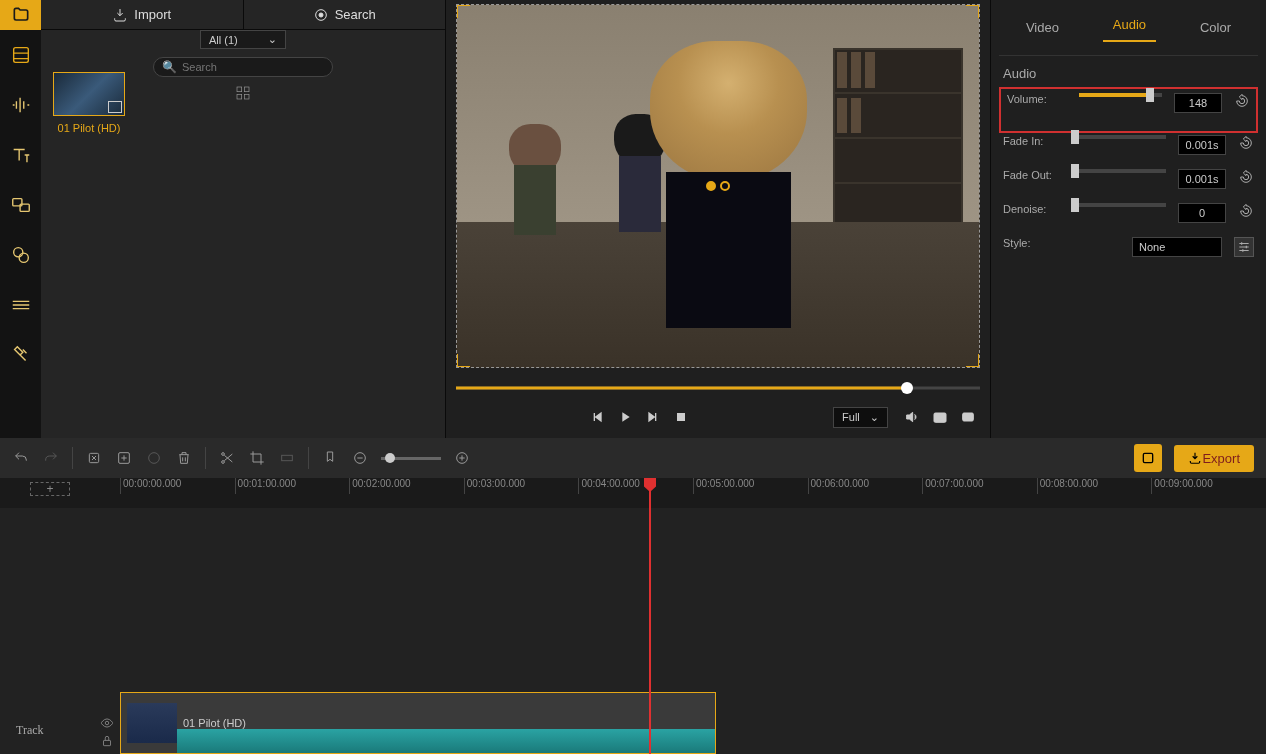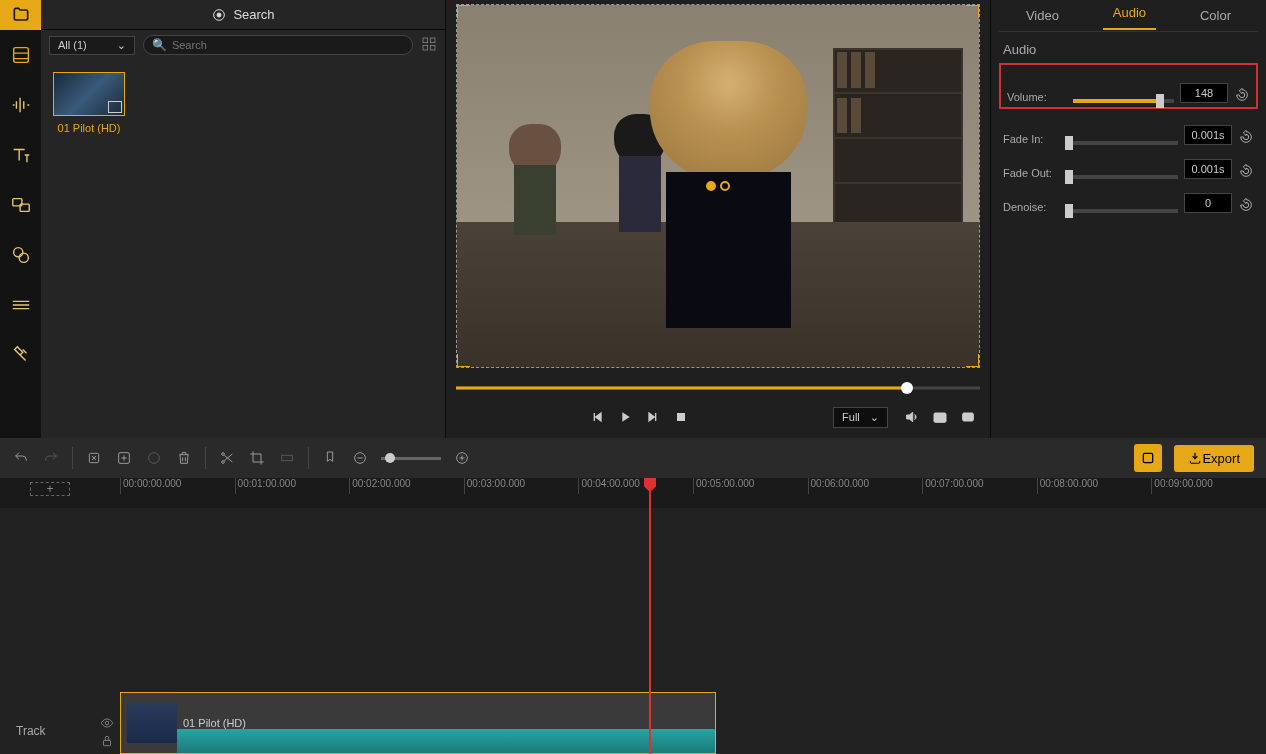--- a/index.html
+++ b/index.html
@@ -10,21 +10,21 @@
 .logo svg { width:20px; height:20px; fill:none; stroke:#1a1a1a; stroke-width:2; }
 .navicon { height:50px; display:flex; align-items:center; justify-content:center; cursor:pointer; }
 .navicon svg { width:22px; height:22px; fill:none; stroke:#e6c771; stroke-width:1.5; }
 .navicon.sel svg { stroke:#e6a817; }
 
 .mediapanel { width:405px; background:#252525; border-right:1px solid #0a0a0a; }
 .topbtns { display:flex; height:30px; border-bottom:1px solid #0a0a0a; }
 .topbtn { flex:1; display:flex; align-items:center; justify-content:center; gap:6px; cursor:pointer; font-size:13px; color:#ddd; border-right:1px solid #0a0a0a; }
 .topbtn:last-child{border-right:none;}
 .topbtn svg{width:16px;height:16px;fill:none;stroke:#ddd;stroke-width:1.5;}
-.filterrow { display:flex; align-items:center; height:30px; padding:0 8px; gap:8px; }
+.filterrow { display:flex; align-items:center; height:30px; padding:0 8px; gap:8px;flex-direction:column; }
 .dd { background:#1a1a1a; border:1px solid #444; padding:2px 8px; font-size:11px; color:#ccc; display:flex; align-items:center; gap:30px; cursor:pointer; }
 .search { flex:1; background:#1a1a1a; border:1px solid #444; border-radius:10px; padding:2px 8px; display:flex; align-items:center; gap:5px; }
 .search input { background:transparent; border:none; color:#aaa; font-size:11px; width:100%; outline:none; }
 .gridic{cursor:pointer;}
 .thumbs { padding:12px; display:flex; }
 .thumb { text-align:center; }
 .timg { width:72px; height:44px; border:1px solid #e6a817; background:linear-gradient(135deg,#1a2a3a,#3a5a7a,#1a2a3a); position:relative; }
 .timg::after{content:'';position:absolute;right:2px;bottom:2px;width:12px;height:10px;border:1px solid #ccc;}
 .tlabel { font-size:11px; color:#e6a817; margin-top:6px; }
 
@@ -58,56 +58,56 @@
 .sprog{position:absolute;top:50%;left:0;width:86%;height:3px;background:#e6a817;transform:translateY(-50%);}
 .shandle{position:absolute;top:50%;left:86%;width:12px;height:12px;background:#fff;border-radius:50%;transform:translate(-50%,-50%);}
 .pctrl{display:flex;align-items:center;height:38px;gap:4px;}
 .tc{background:#0e0e0e;border:1px solid #444;padding:4px 8px;font-size:12px;letter-spacing:1px;color:#ddd;font-family:monospace;}
 .pspace{flex:1;}
 .pbtn{width:24px;height:24px;display:flex;align-items:center;justify-content:center;cursor:pointer;}
 .pbtn svg{width:16px;height:16px;fill:#ccc;}
 .fulldd{background:#0e0e0e;border:1px solid #444;padding:3px 8px;font-size:11px;display:flex;align-items:center;gap:10px;cursor:pointer;margin:0 8px;}
 
 .right { width:276px; background:#1f1f1f; border-left:1px solid #0a0a0a; padding:0 8px; }
-.tabs { display:flex; height:32px; justify-content:space-around; align-items:center; border-bottom:1px solid #333;}
+.tabs { display:flex; height:56px; justify-content:space-around; align-items:center; border-bottom:1px solid #333;}
 .tab { padding:4px 10px; font-size:13px; color:#aaa; cursor:pointer; }
 .tab.active { color:#e6a817; border-bottom:2px solid #e6a817; padding-bottom:8px;}
 .sect { font-size:13px; color:#aaa; padding:10px 4px 4px; }
 .hlbox{border:2px solid #d03030;padding:4px 2px;margin:2px 0;}
-.row { display:flex; align-items:flex-end; height:34px; gap:6px; padding:0 4px;}
+.row { display:flex; align-items:flex-start; height:34px; gap:12px; padding:0 4px;}
 .rlabel { width:60px; font-size:11px; color:#aaa; }
 .slider { flex:1; height:4px; background:#444; position:relative; cursor:pointer;}
 .sfill { position:absolute; height:100%; background:#e6a817; }
 .sknob { position:absolute; top:50%; width:8px; height:14px; background:#ccc; transform:translate(-50%,-50%); }
 .val { width:48px; background:#000; border:1px solid #444; color:#ccc; font-size:11px; text-align:center; padding:3px; }
 .reset { width:16px; height:16px; cursor:pointer; }
 .reset svg{width:16px;height:16px;fill:none;stroke:#aaa;stroke-width:1.5;}
 .stylebox{background:#000;border:1px solid #444;color:#ccc;font-size:11px;padding:3px 6px;width:90px;}
 .eqbtn{width:20px;height:20px;background:#333;border:1px solid #555;display:flex;align-items:center;justify-content:center;cursor:pointer;}
 
 .btm { height:316px; background:#1a1a1a; }
 .toolbar { height:40px; background:#2a2a2a; display:flex; align-items:center; padding:0 12px; gap:12px; }
 .tico { width:18px; height:18px; cursor:pointer; display:flex; align-items:center; justify-content:center;}
 .tico svg{width:16px;height:16px;fill:none;stroke:#999;stroke-width:1.5;}
 .tsep{width:1px;height:22px;background:#444;}
 .tspace{flex:1;}
 .zoomslider{width:60px;height:3px;background:#666;position:relative;}
 .zknob{position:absolute;top:50%;left:15%;width:10px;height:10px;background:#ccc;border-radius:50%;transform:translate(-50%,-50%);}
 .autobtn{width:28px;height:28px;background:#e6a817;border-radius:3px;display:flex;align-items:center;justify-content:center;cursor:pointer;}
-.export{background:#e6a817;color:#000000;font-size:13px;padding:6px 14px;border-radius:3px;display:flex;align-items:center;cursor:pointer;font-weight:500;}
+.export{background:#e6a817;color:#7f1d1d;font-size:13px;padding:6px 14px;border-radius:3px;display:flex;align-items:center;cursor:pointer;font-weight:500;}
 .export svg{width:14px;height:14px;fill:none;stroke:#000;stroke-width:2;}
 .ruler{height:30px;display:flex;padding-left:120px;position:relative;}
 .rtick{flex:1;font-size:10px;color:#888;border-left:1px solid #444;padding-left:2px;height:16px;}
 .addbtn{position:absolute;left:30px;top:4px;width:40px;height:14px;border:1px dashed #666;display:flex;align-items:center;justify-content:center;font-size:12px;color:#888;cursor:pointer;}
 .tracks{height:246px;position:relative;background:#222;}
 .playhead{position:absolute;top:-30px;bottom:0;left:649px;width:2px;background:#e03030;z-index:5;}
 .playhead::before{content:'';position:absolute;top:0;left:50%;width:12px;height:14px;background:#e03030;transform:translateX(-50%);clip-path:polygon(0 0,100% 0,100% 60%,50% 100%,0 60%);}
 .trackarea{position:absolute;left:120px;right:0;top:0;bottom:0;}
 .trackhead{position:absolute;left:0;width:120px;top:0;bottom:0;display:flex;align-items:flex-end;padding:0 0 16px 16px;}
-.thlabel{font-size:12px;color:#aaa;}
+.thlabel{font-size:12px;color:#aaa;font-family:Liberation Serif, serif;}
 .thicons{position:absolute;right:6px;bottom:6px;display:flex;flex-direction:column;gap:4px;}
 .thicons svg{width:14px;height:14px;fill:none;stroke:#888;stroke-width:1.5;}
 .clip{position:absolute;bottom:0;left:0;width:596px;height:62px;background:#3a3a3a;border:1px solid #e6a817;display:flex;align-items:center;}
 .cimg{width:50px;height:40px;margin:0 6px;background:linear-gradient(#2a3a5a,#1a2a4a);}
 .clabel{font-size:11px;color:#ccc;}
 .wave{position:absolute;bottom:0;left:56px;right:0;height:24px;background:linear-gradient(0deg,#1a7a7a,#2aa3a3);}
 </style>
 </head>
 <body>
 
@@ -153,20 +153,26 @@
       </div>
     <div class="navicon">
         <svg viewBox="0 0 24 24">
           <path d="M8 3l6 6-3 3-6-6zM11 12l6 6M14 6l4 4"></path>
         </svg>
       </div>
   </div>
 
   <div class="mediapanel">
     <div class="topbtns">
+      <div class="topbtn">
+          <svg viewBox="0 0 24 24">
+            <path d="M12 3v10m-4-4l4 4 4-4M4 17v2a2 2 0 002 2h12a2 2 0 002-2v-2"></path>
+          </svg>
+          <span>Import</span>
+        </div>
       <div class="topbtn">
           <svg viewBox="0 0 24 24">
             <circle cx="12" cy="12" r="8"></circle>
             <circle cx="12" cy="12" r="3" fill="#ddd"></circle>
           </svg>
           <span>Search</span>
         </div>
     </div>
     <div class="filterrow">
       <div class="dd">
@@ -326,20 +332,30 @@
     <div class="row">
       <div class="rlabel">Denoise:</div>
       <div class="slider">
           <div class="sknob" style="left:0%"></div>
         </div>
       <div class="val">0</div>
       <div class="reset"><svg viewBox="0 0 24 24">
             <path d="M4 12a8 8 0 108-8V2L8 6l4 4V8a4 4 0 11-4 4H4z"></path>
           </svg></div>
     </div>
+    <div class="row">
+      <div class="rlabel">Style:</div>
+      <div style="flex:1"></div>
+      <div class="stylebox">None</div>
+      <div class="eqbtn">
+          <svg width="14" height="14" viewBox="0 0 24 24" fill="none" stroke="#aaa" stroke-width="2">
+            <path d="M4 6h16M4 12h16M4 18h16M8 4v4M16 10v4M10 16v4"></path>
+          </svg>
+        </div>
+    </div>
   </div>
 </div>
 
 <div class="btm">
   <div class="toolbar">
     <div class="tico">
         <svg viewBox="0 0 24 24">
           <path d="M9 14L4 9l5-5M4 9h10a6 6 0 016 6v1"></path>
         </svg>
       </div>

